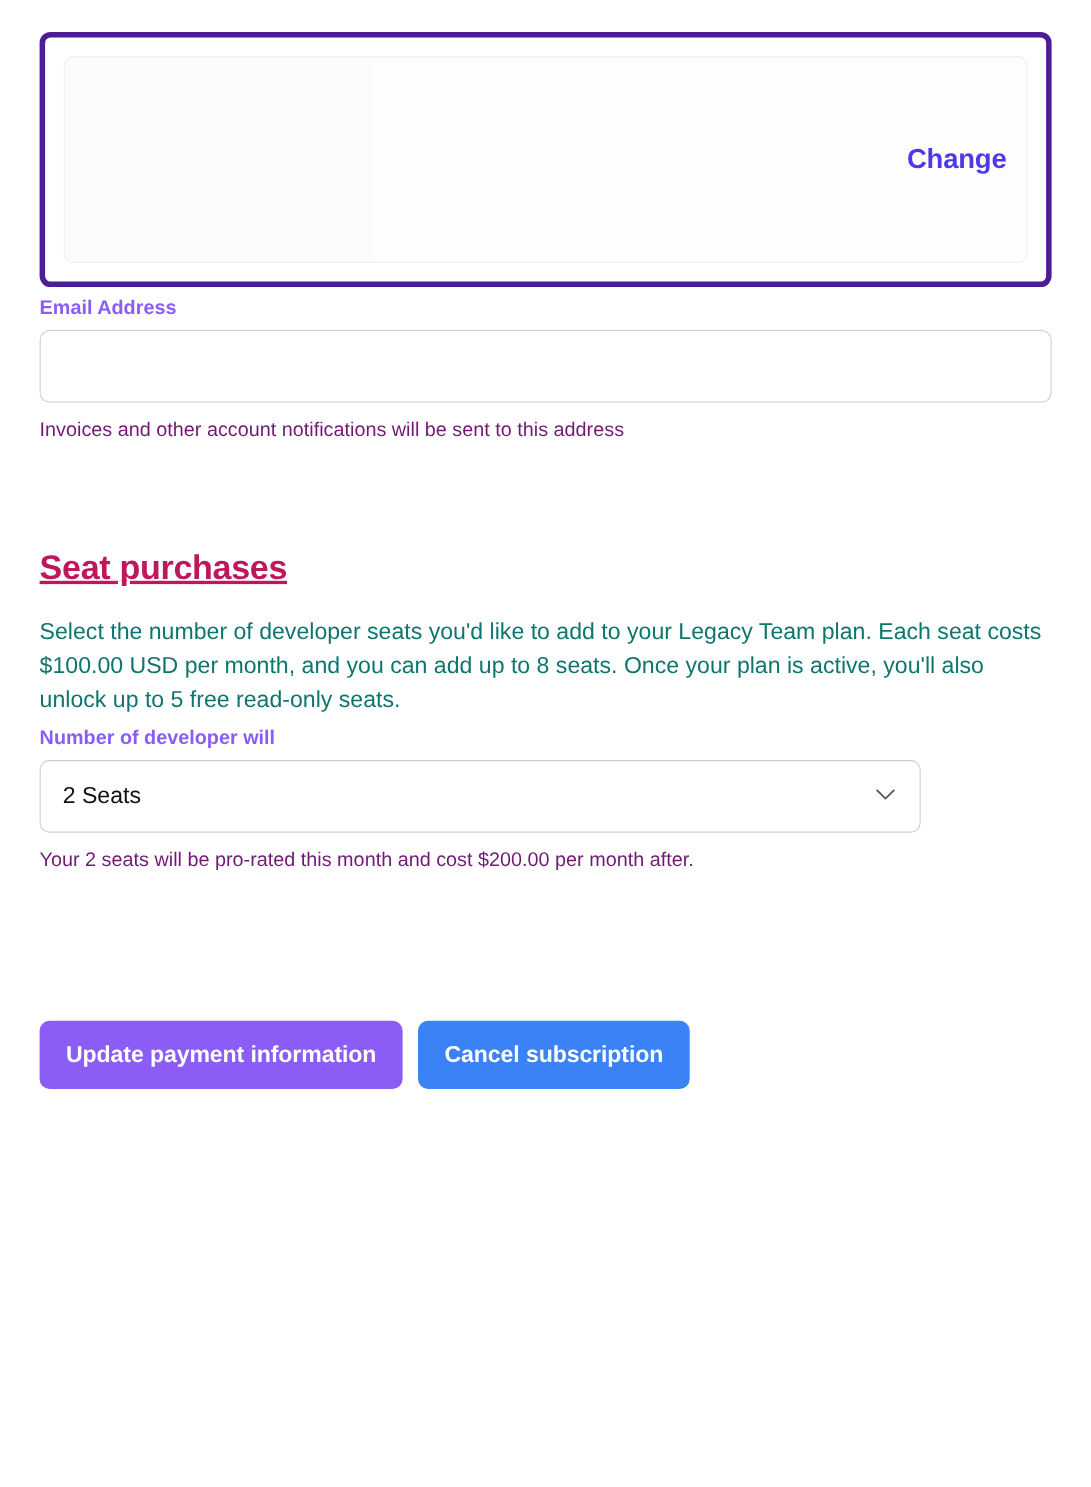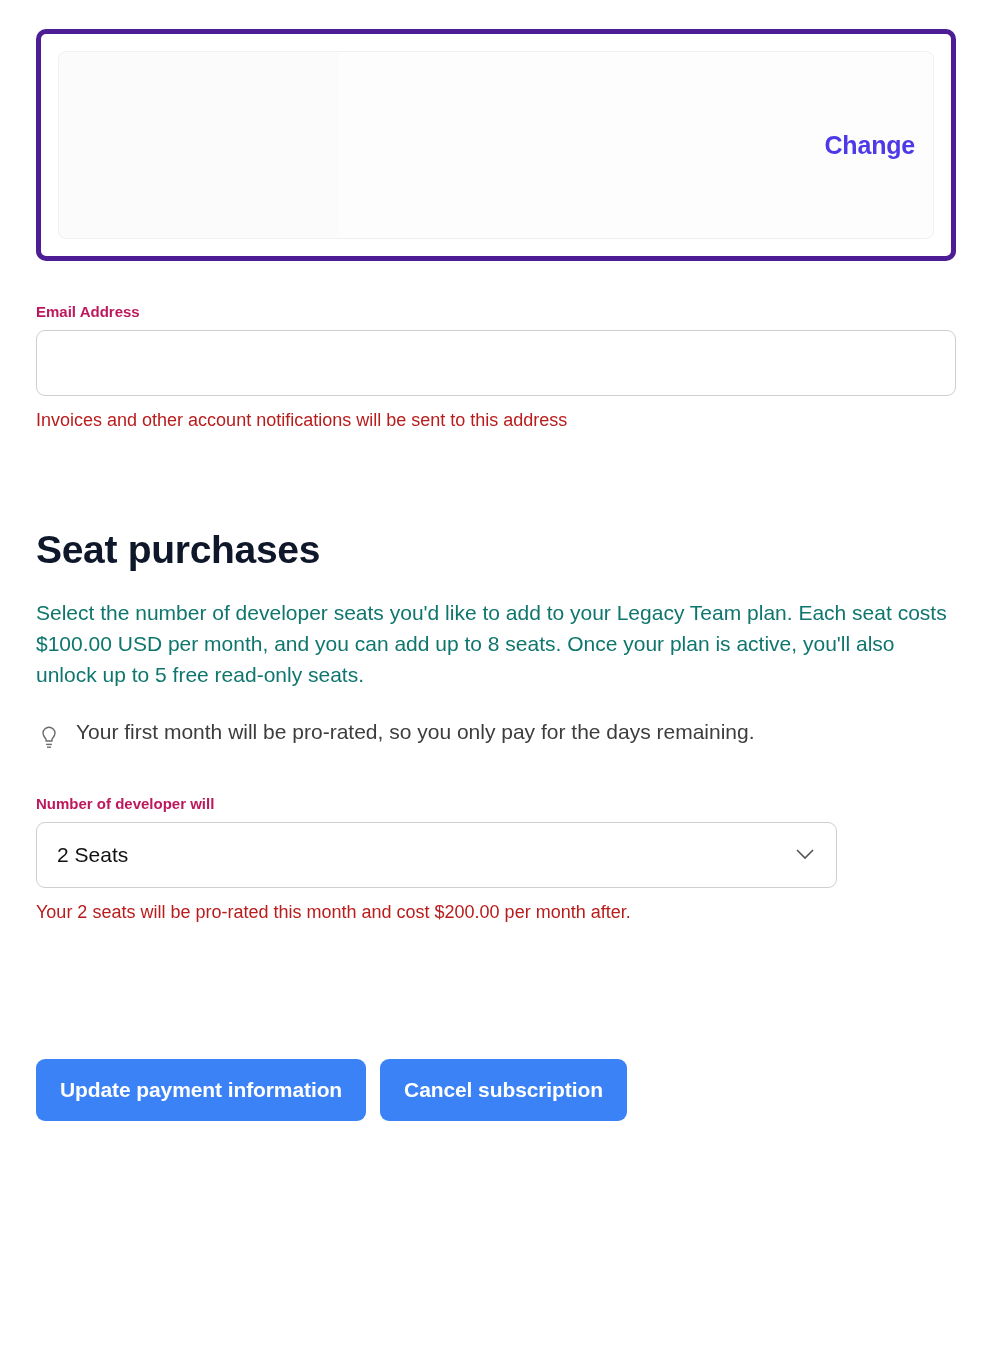--- a/index.html
+++ b/index.html
@@ -53,52 +53,53 @@
     font-size: 25px;
     font-weight: bold;
     text-decoration: none;
     cursor: pointer;
     letter-spacing: -0.2px;
   }
 
   
   .field-label {
     display: block;
-    font-size: 15px;
-    font-weight: bold;
-    color: #be185d;
-    margin: 42px 0 10px 0;
+    font-size: 18px;
+    font-weight: bold;
+    color: #8b5cf6;
+    margin: 8px 0 10px 0;
   }
   .text-input {
     display: block;
     width: 920px;
     height: 66px;
     border: 1px solid #cfcfcf;
     border-radius: 9px;
     background: #ffffff;
     font-family: "Liberation Sans", sans-serif;
     font-size: 18px;
     color: #111111;
     padding: 0 20px;
     outline: none;
   }
   .help-text {
     font-size: 18px;
-    color: #b91c1c;
+    color: #701a75;
     margin: 13px 0 0 0;
     line-height: 1.3;
   }
 
   
   .seat-title {
-    font-size: 39px;
-    font-weight: bold;
-    color: #0f172a;
+    font-size: 31px;
+    font-weight: bold;
+    color: #be185d;
     letter-spacing: -0.3px;
     margin: 96px 0 0 0;
+    text-decoration: underline;
   }
   .seat-desc {
     font-size: 21px;
     color: #0f766e;
     line-height: 1.46;
     margin: 26px 0 0 0;
     max-width: 915px;
   }
 
   .tip-row {
@@ -163,21 +164,21 @@
     border-radius: 9px;
     font-family: "Liberation Sans", sans-serif;
     font-size: 21px;
     font-weight: bold;
     color: #ffffff;
     padding: 0 24px;
     height: 62px;
     cursor: pointer;
     letter-spacing: -0.1px;
   }
-  .btn-primary { background: #3b82f6; }
+  .btn-primary { background: #8b5cf6; }
   .btn-danger  { background: #3b82f6; }
 </style>
 </head>
 <body>
 
 <div class="page">
 
 
   <div class="address-card">
     <div class="address-inner">
@@ -185,30 +186,20 @@
     </div>
   </div>
 
   <label class="field-label">Email Address</label>
   <input class="text-input" type="text" value="" style="">
   <p class="help-text">Invoices and other account notifications will be sent to this address</p>
 
   <h2 class="seat-title">Seat purchases</h2>
   <p class="seat-desc">Select the number of developer seats you'd like to add to your Legacy Team plan. Each seat costs $100.00 USD per month, and you can add up to 8 seats. Once your plan is active, you'll also unlock up to 5 free read-only seats.</p>
 
-  <div class="tip-row">
-    <span class="tip-icon">
-      <svg width="18" height="24" viewBox="0 0 18 24" fill="none" stroke="currentColor" stroke-width="1.4">
-        <path d="M9 1.2c-3.3 0-6 2.6-6 5.9 0 2.2 1.2 3.7 2.2 4.9.6.7.9 1.2.9 1.9v1.1h5.8v-1.1c0-.7.3-1.2.9-1.9 1-1.2 2.2-2.7 2.2-4.9 0-3.3-2.7-5.9-6-5.9z"></path>
-        <path d="M6.1 18.4h5.8"></path>
-        <path d="M7 21.2h4"></path>
-      </svg>
-    </span>
-    <span class="tip-text">Your first month will be pro-rated, so you only pay for the days remaining.</span>
-  </div>
 
   <label class="field-label">Number of developer will</label>
   <div class="select-wrap">
     <div class="select-box">
       <span>2 Seats</span>
     </div>
     <span class="chevron">
       <svg width="20" height="12" viewBox="0 0 20 12" fill="none" stroke="currentColor" stroke-width="1.6">
         <path d="M2 2l8 8 8-8"></path>
       </svg>

